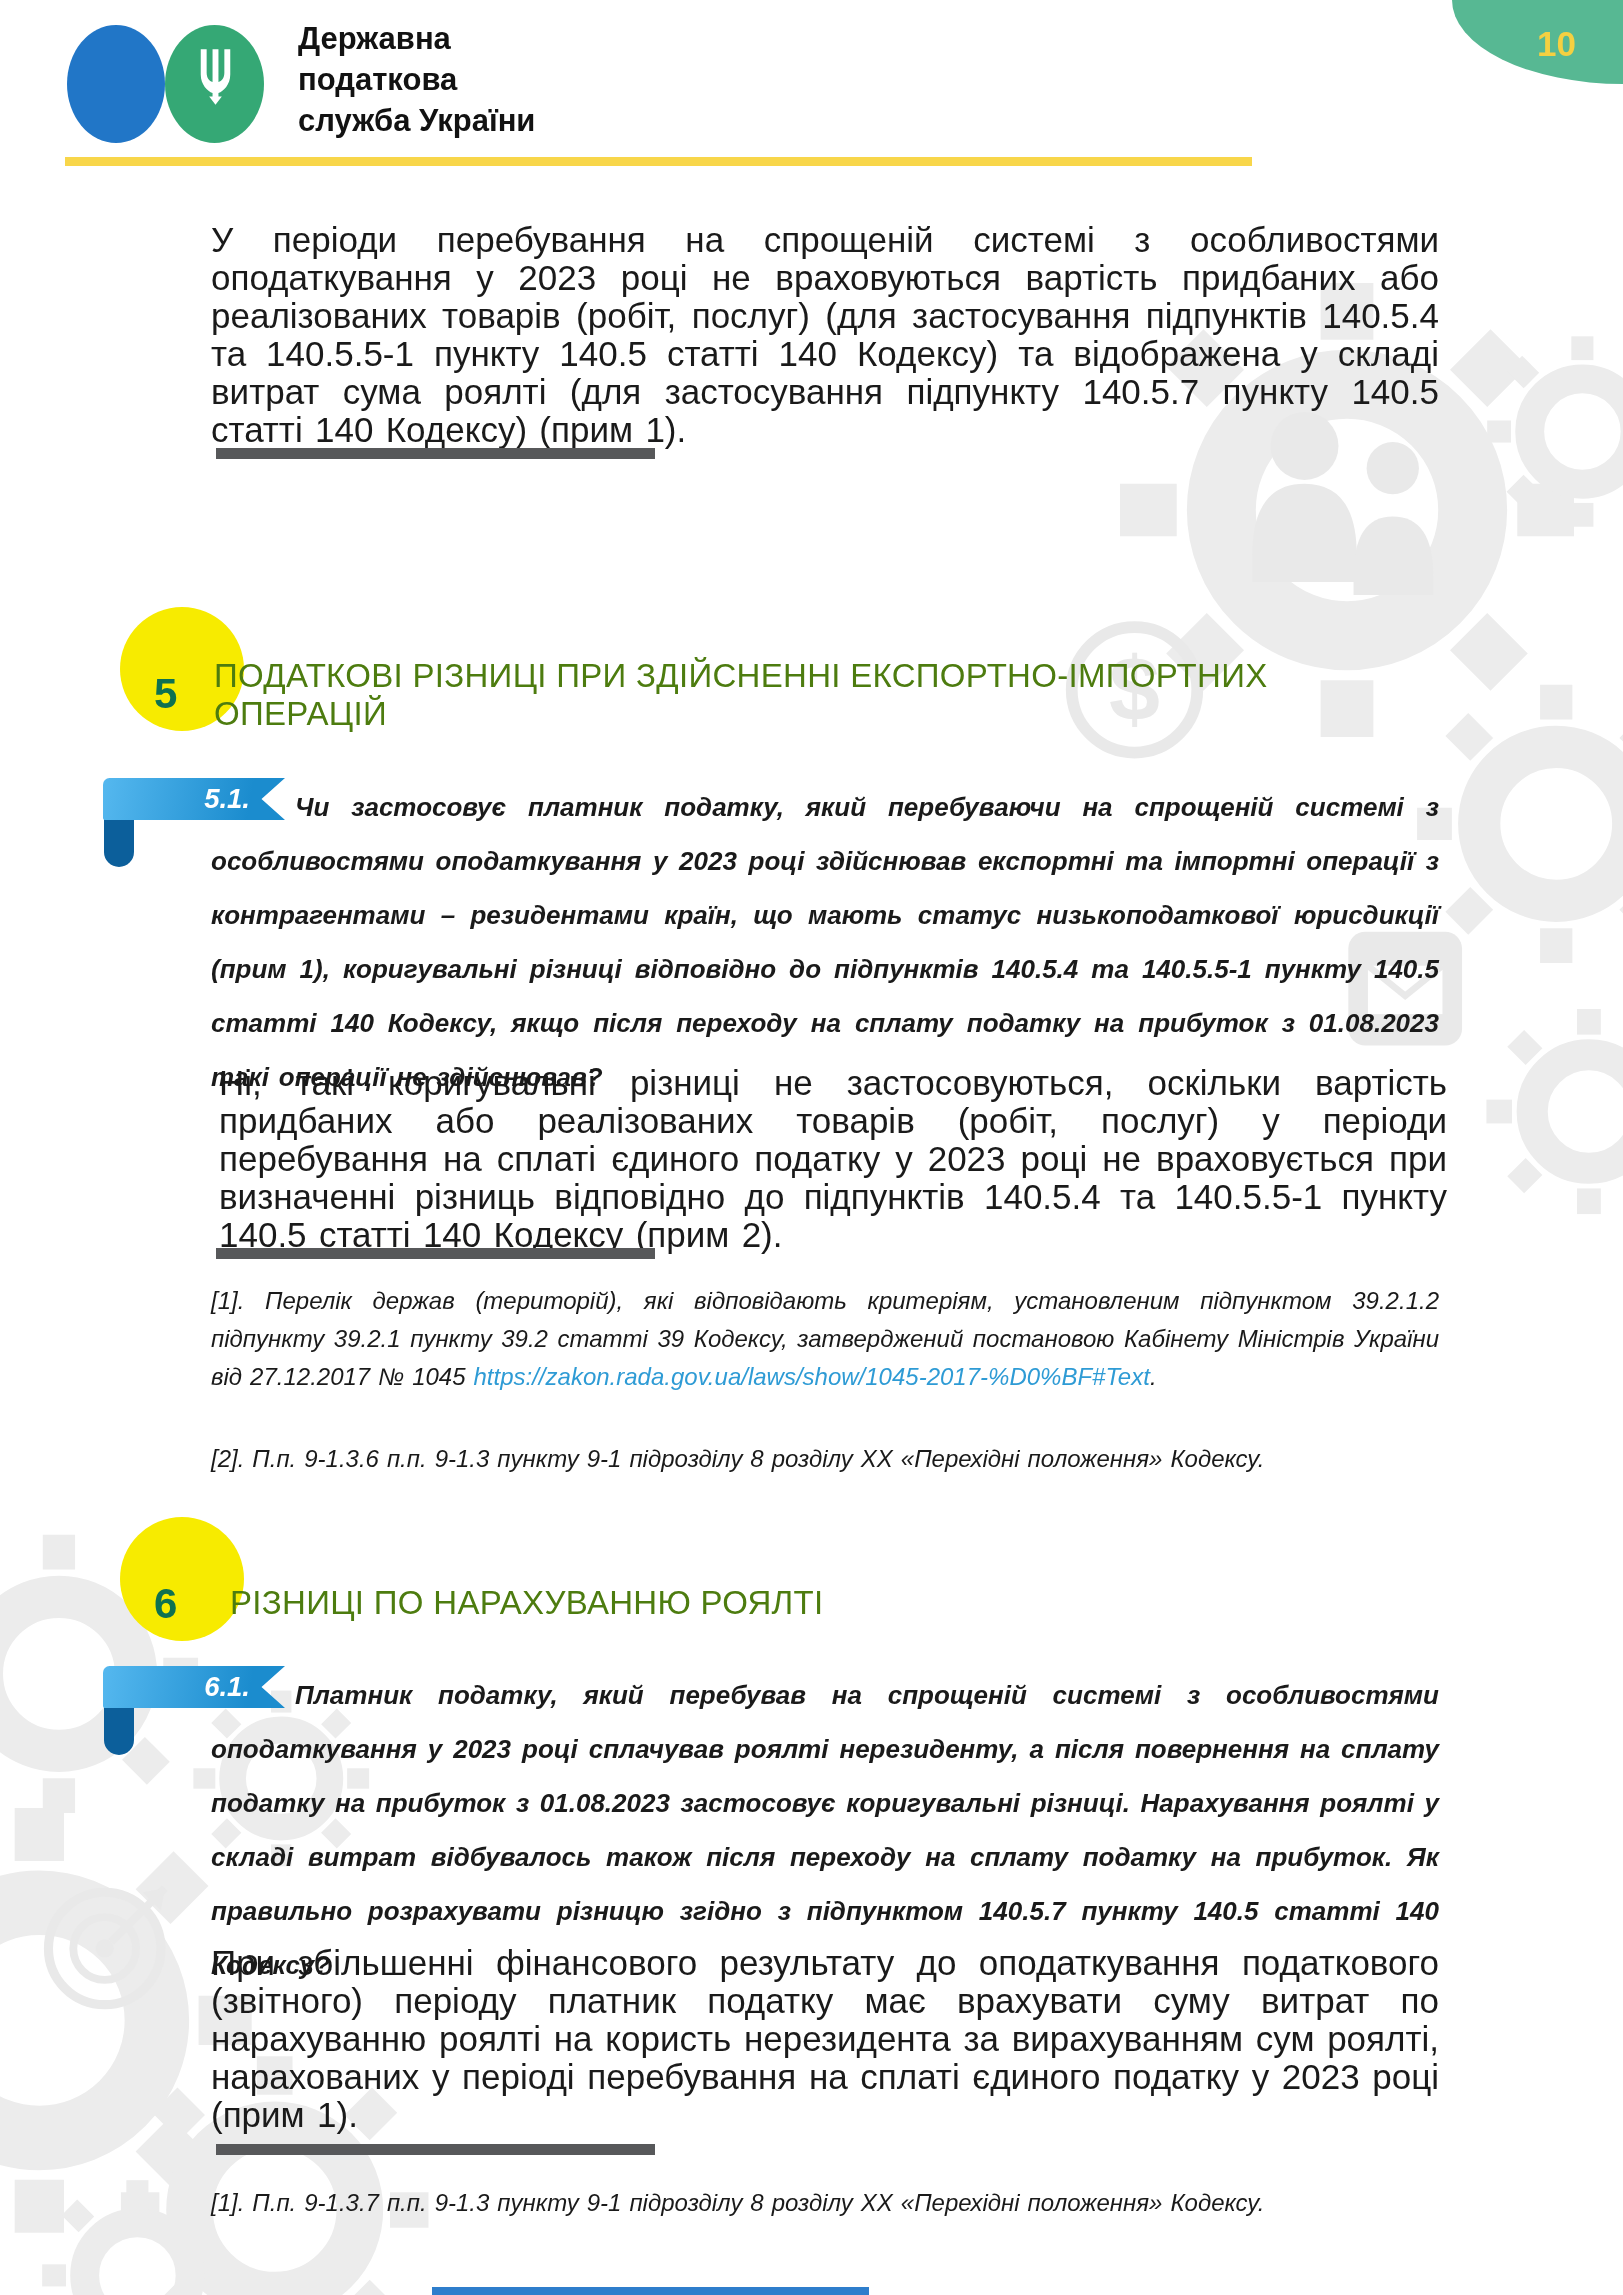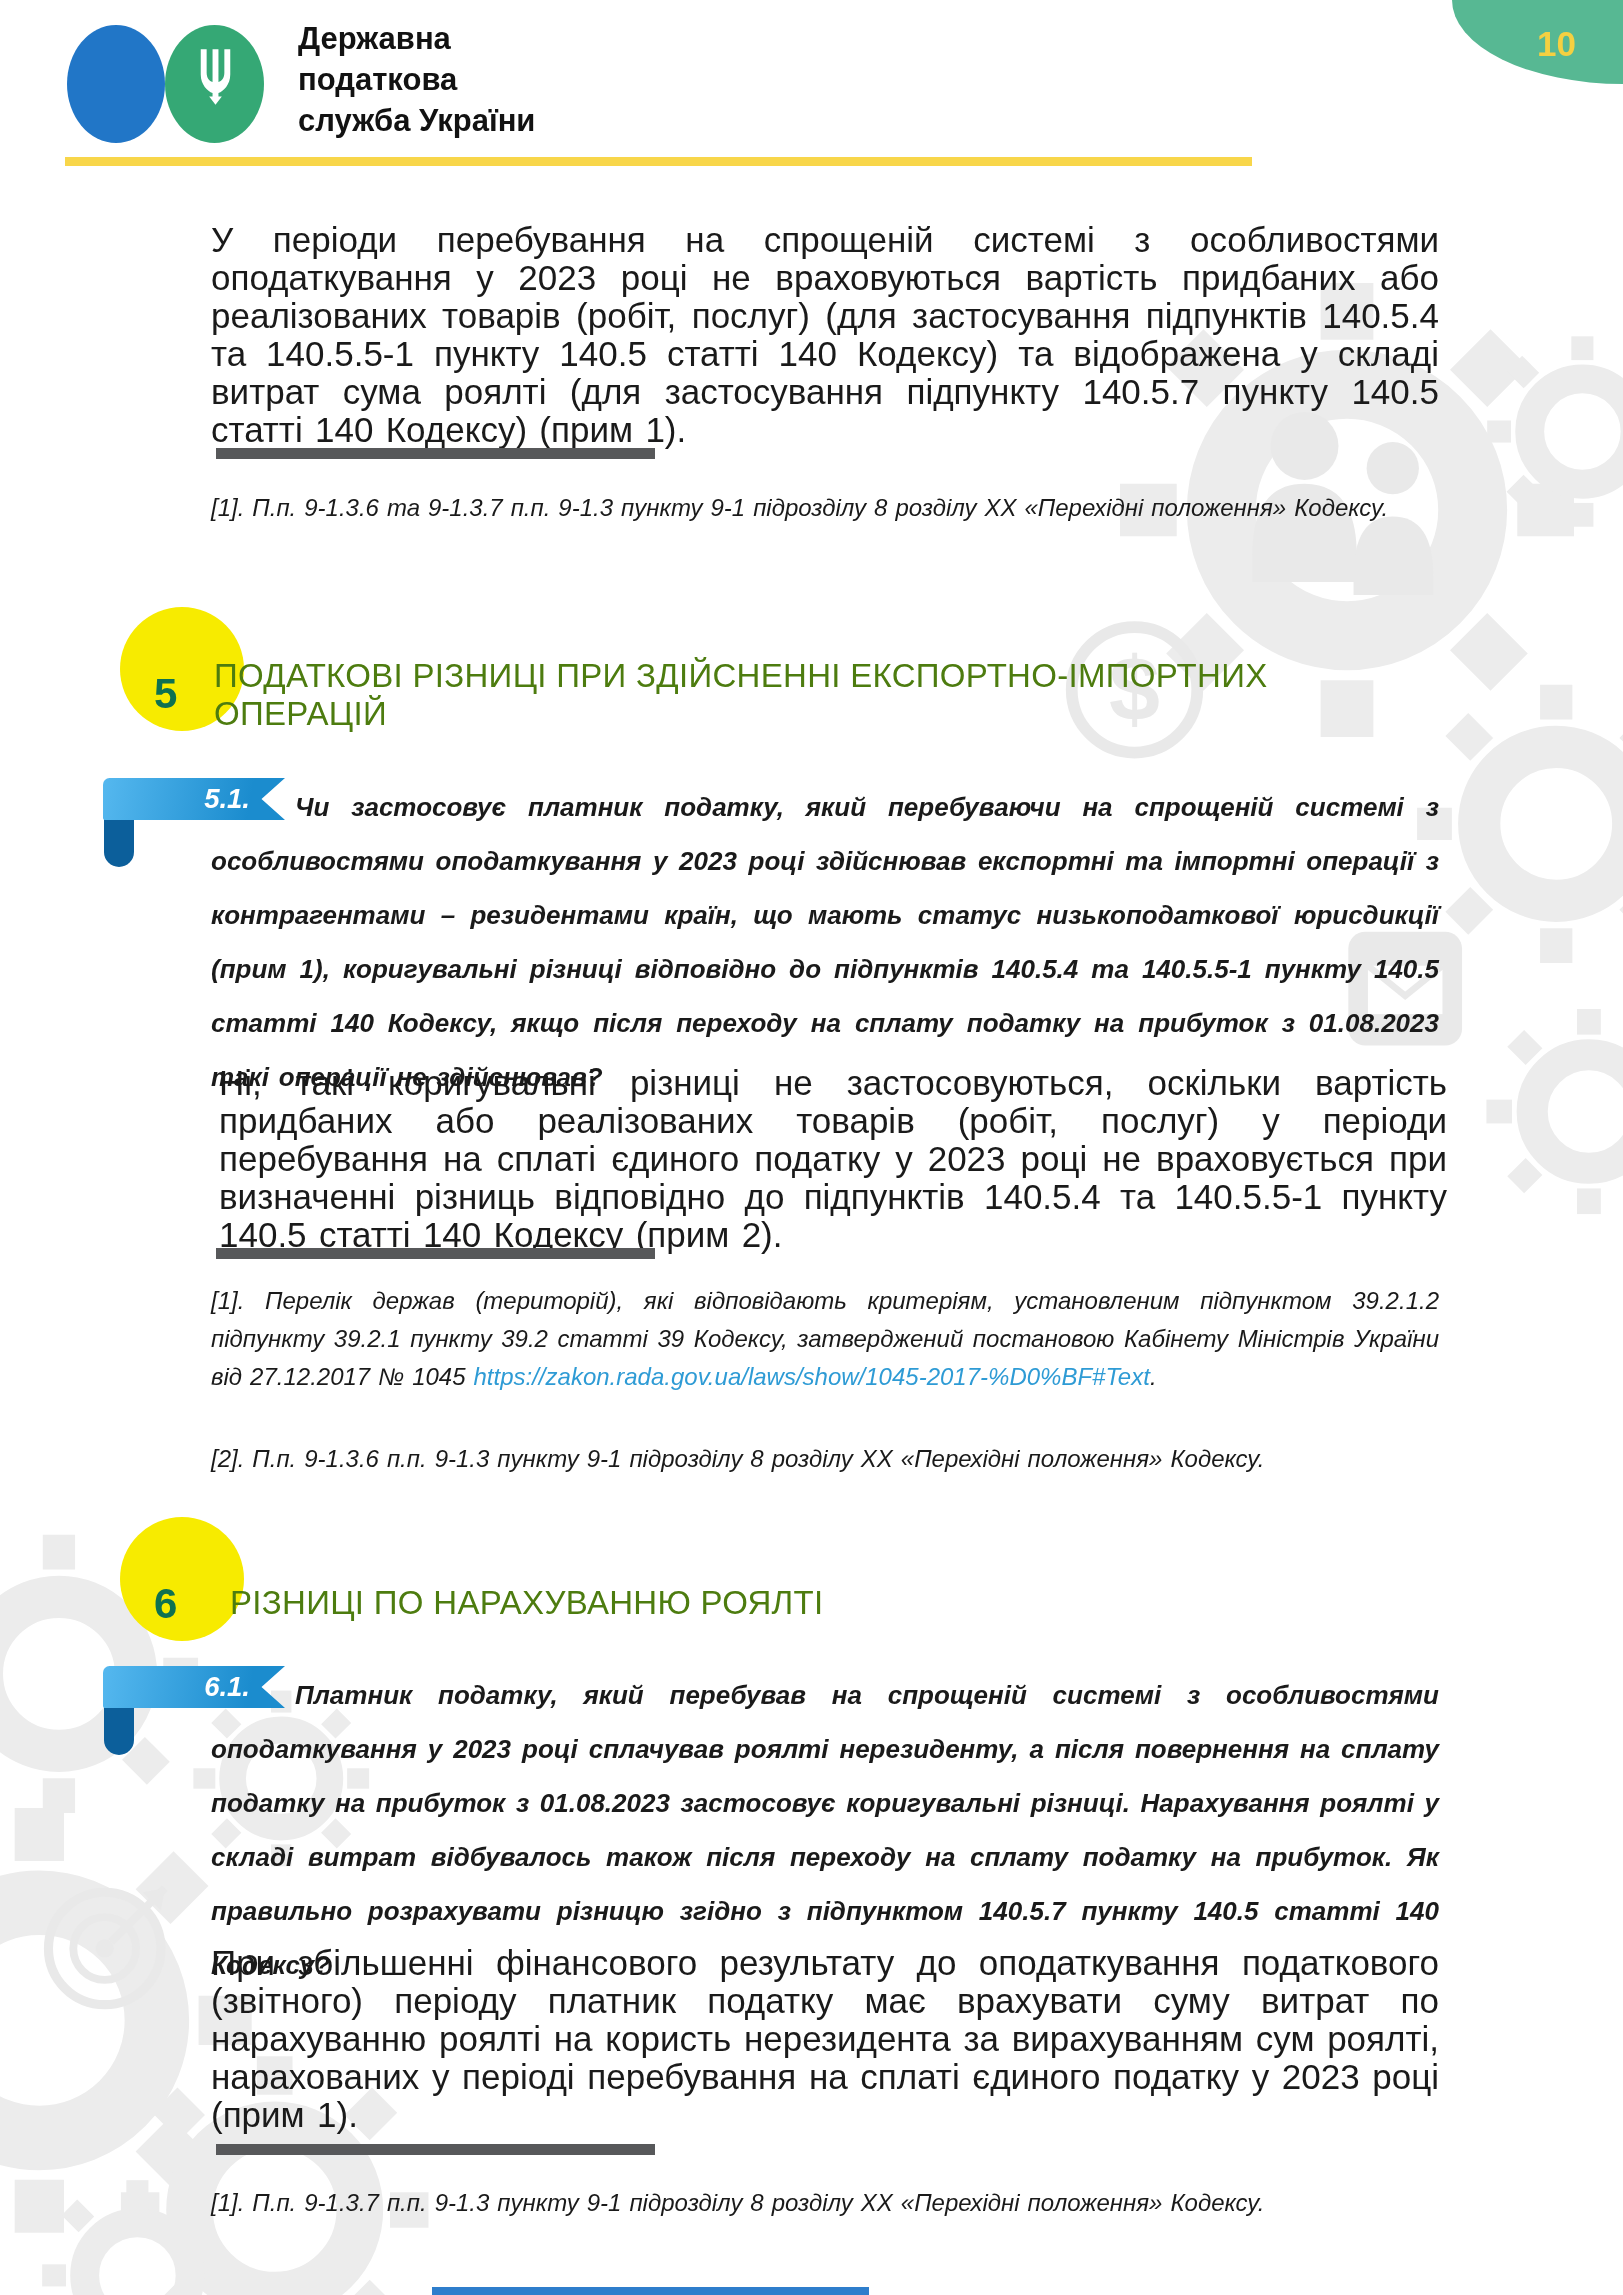--- a/index.html
+++ b/index.html
@@ -146,21 +146,20 @@
       </div>
       <div class="header-bar"></div>
       <div class="page-badge"></div>
       <div class="page-number">10</div>
     </div>
 
     <p class="abs body-text" style="left:211px;top:221px;width:1228px;margin:0">У періоди перебування на спрощеній системі з особливостями оподаткування у 2023 році не враховуються вартість придбаних або реалізованих товарів (робіт, послуг) (для застосування підпунктів 140.5.4 та 140.5.5-1 пункту 140.5 статті 140 Кодексу) та відображена у складі витрат сума роялті (для застосування підпункту 140.5.7 пункту 140.5 статті 140 Кодексу) (прим 1).</p>
 
     <div class="abs divider" style="left:216px;top:448px"></div>
 
-    <p class="abs footnote-text" style="left:211px;top:489px;width:1228px;margin:0">[1]. П.п. 9-1.3.6 та 9-1.3.7 п.п. 9-1.3 пункту 9-1 підрозділу 8 розділу XX «Перехідні положення» Кодексу.</p>
 
     <div class="section-circle" style="left:120px;top:607px">
       <span class="section-number">5</span>
     </div>
     <h2 class="abs section-title" style="left:214px;top:657px;width:1229px;margin:0">ПОДАТКОВІ РІЗНИЦІ ПРИ ЗДІЙСНЕННІ ЕКСПОРТНО-ІМПОРТНИХ ОПЕРАЦІЙ</h2>
 
     <div class="abs ribbon" style="left:103px;top:778px">
       <div class="ribbon-tail"></div>
       <div class="ribbon-band">
         <span class="ribbon-label">5.1.</span>

